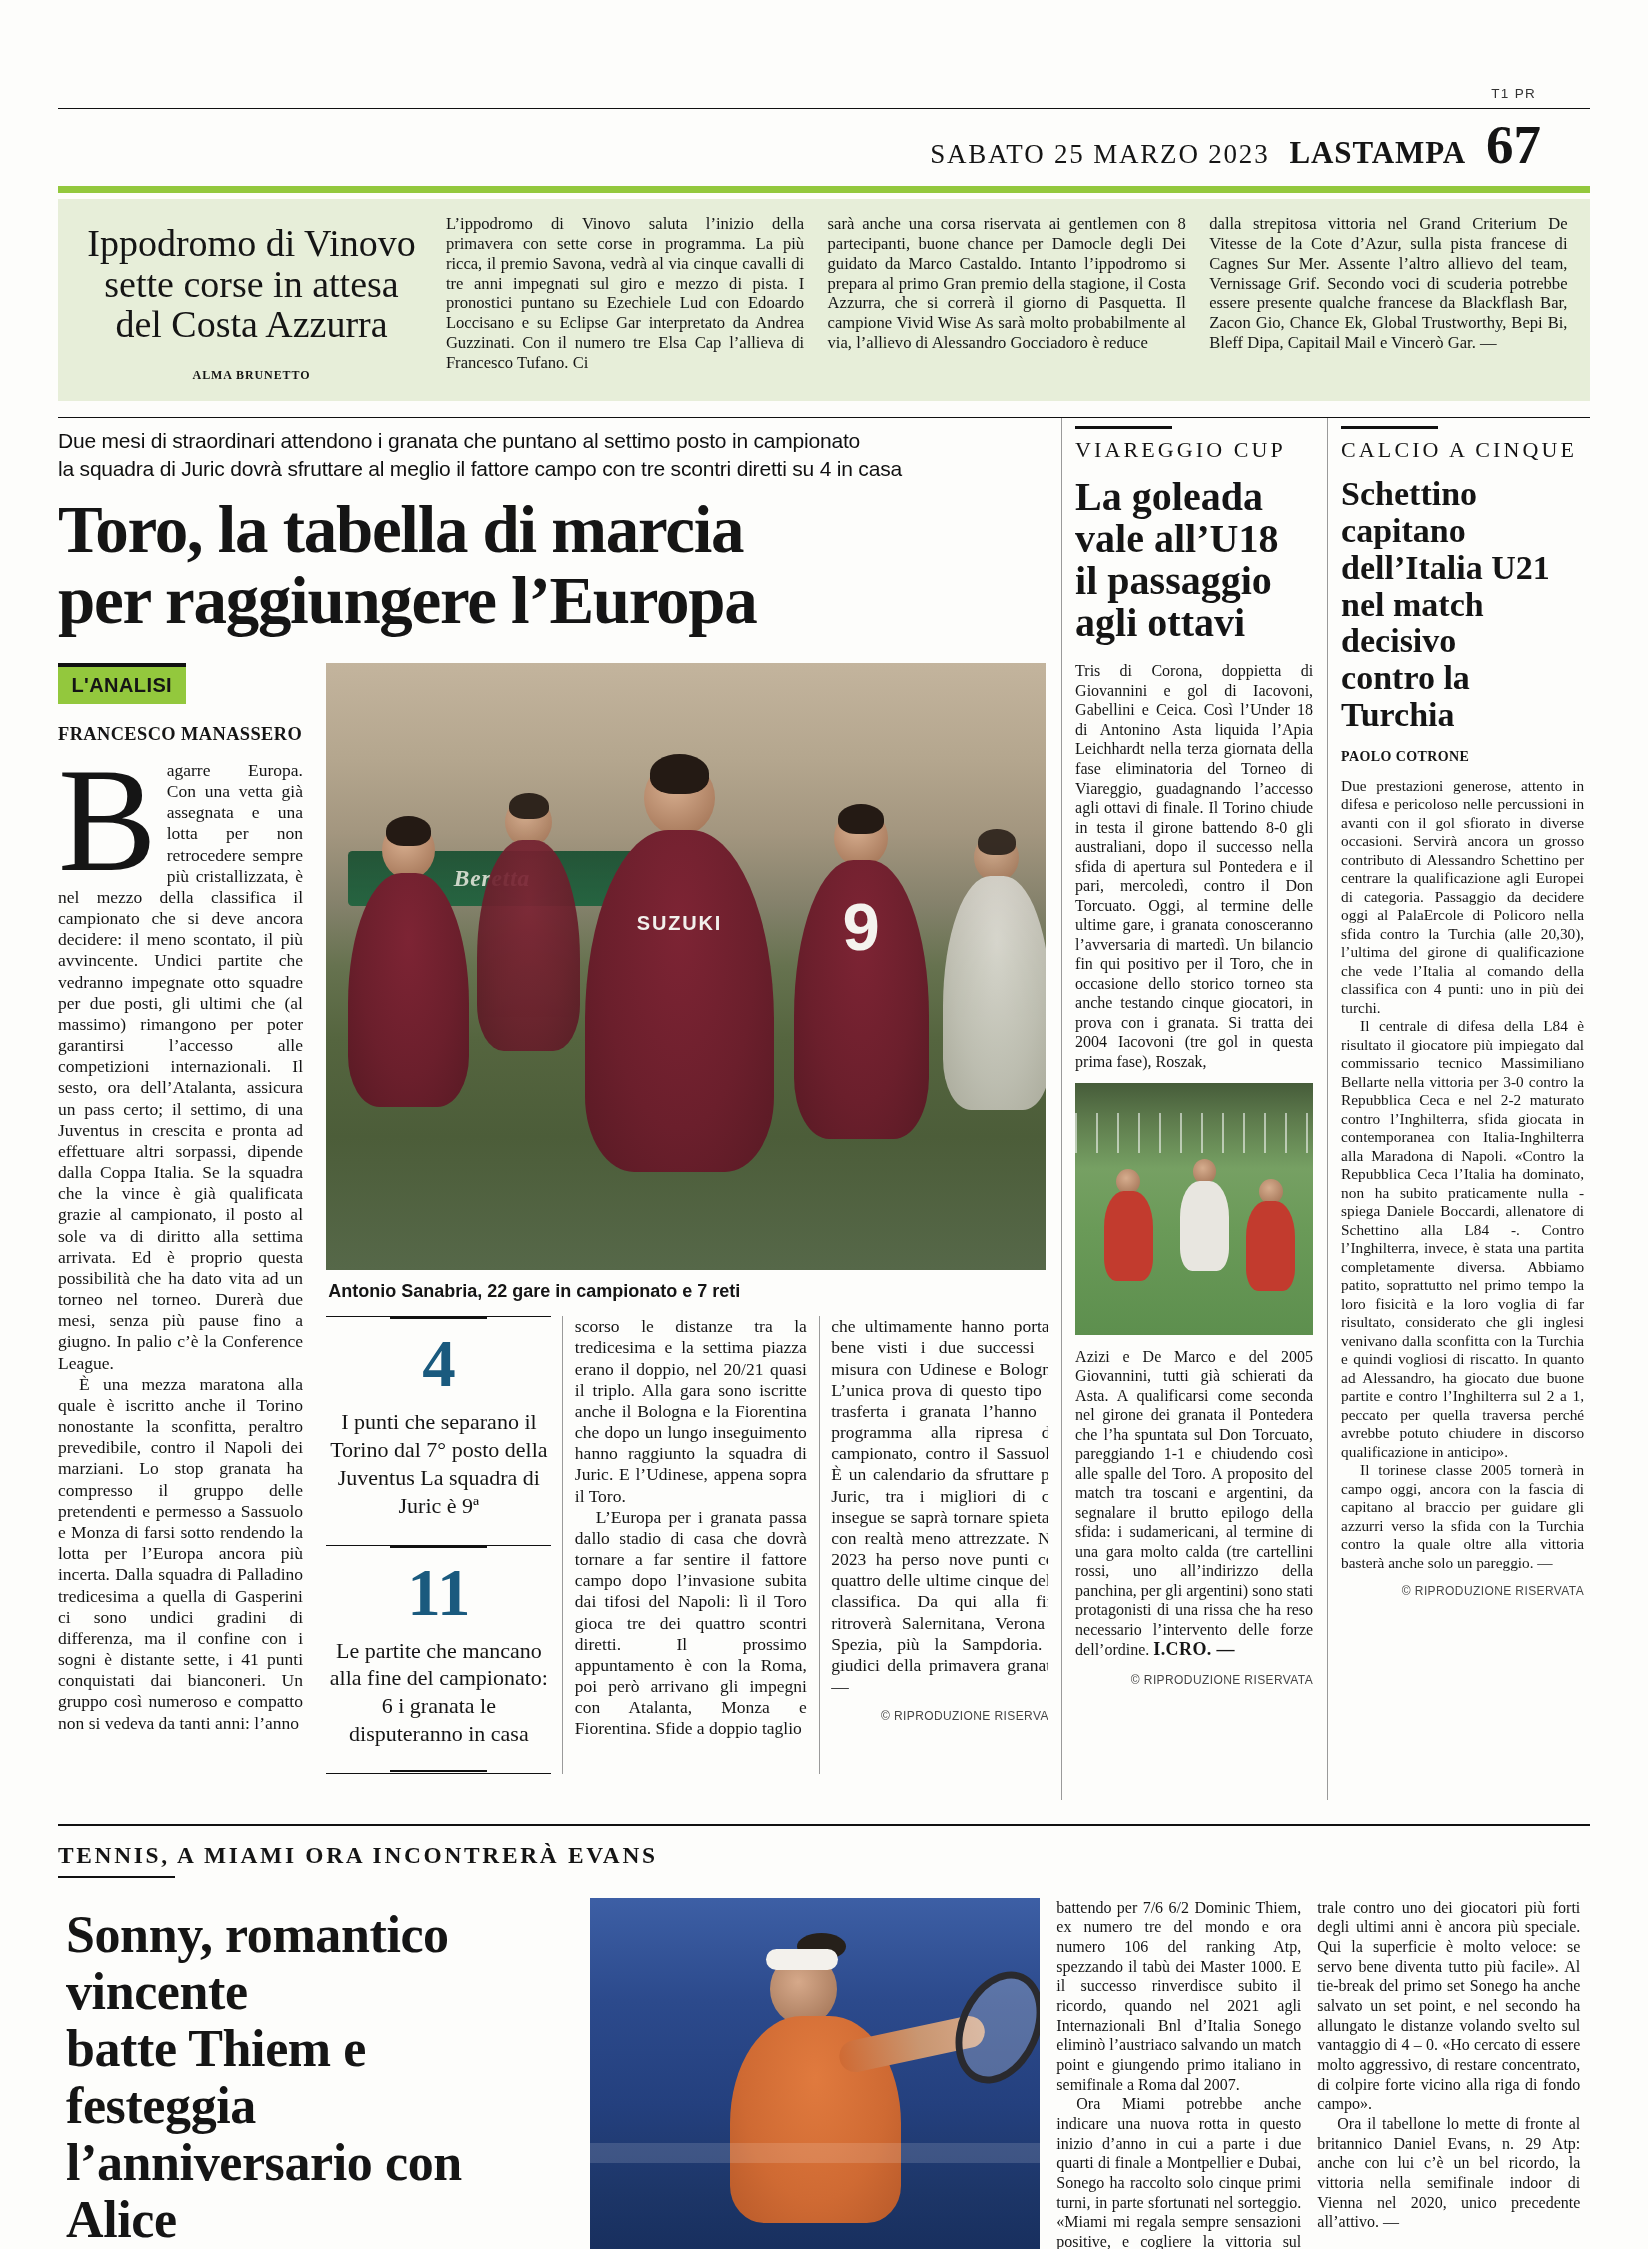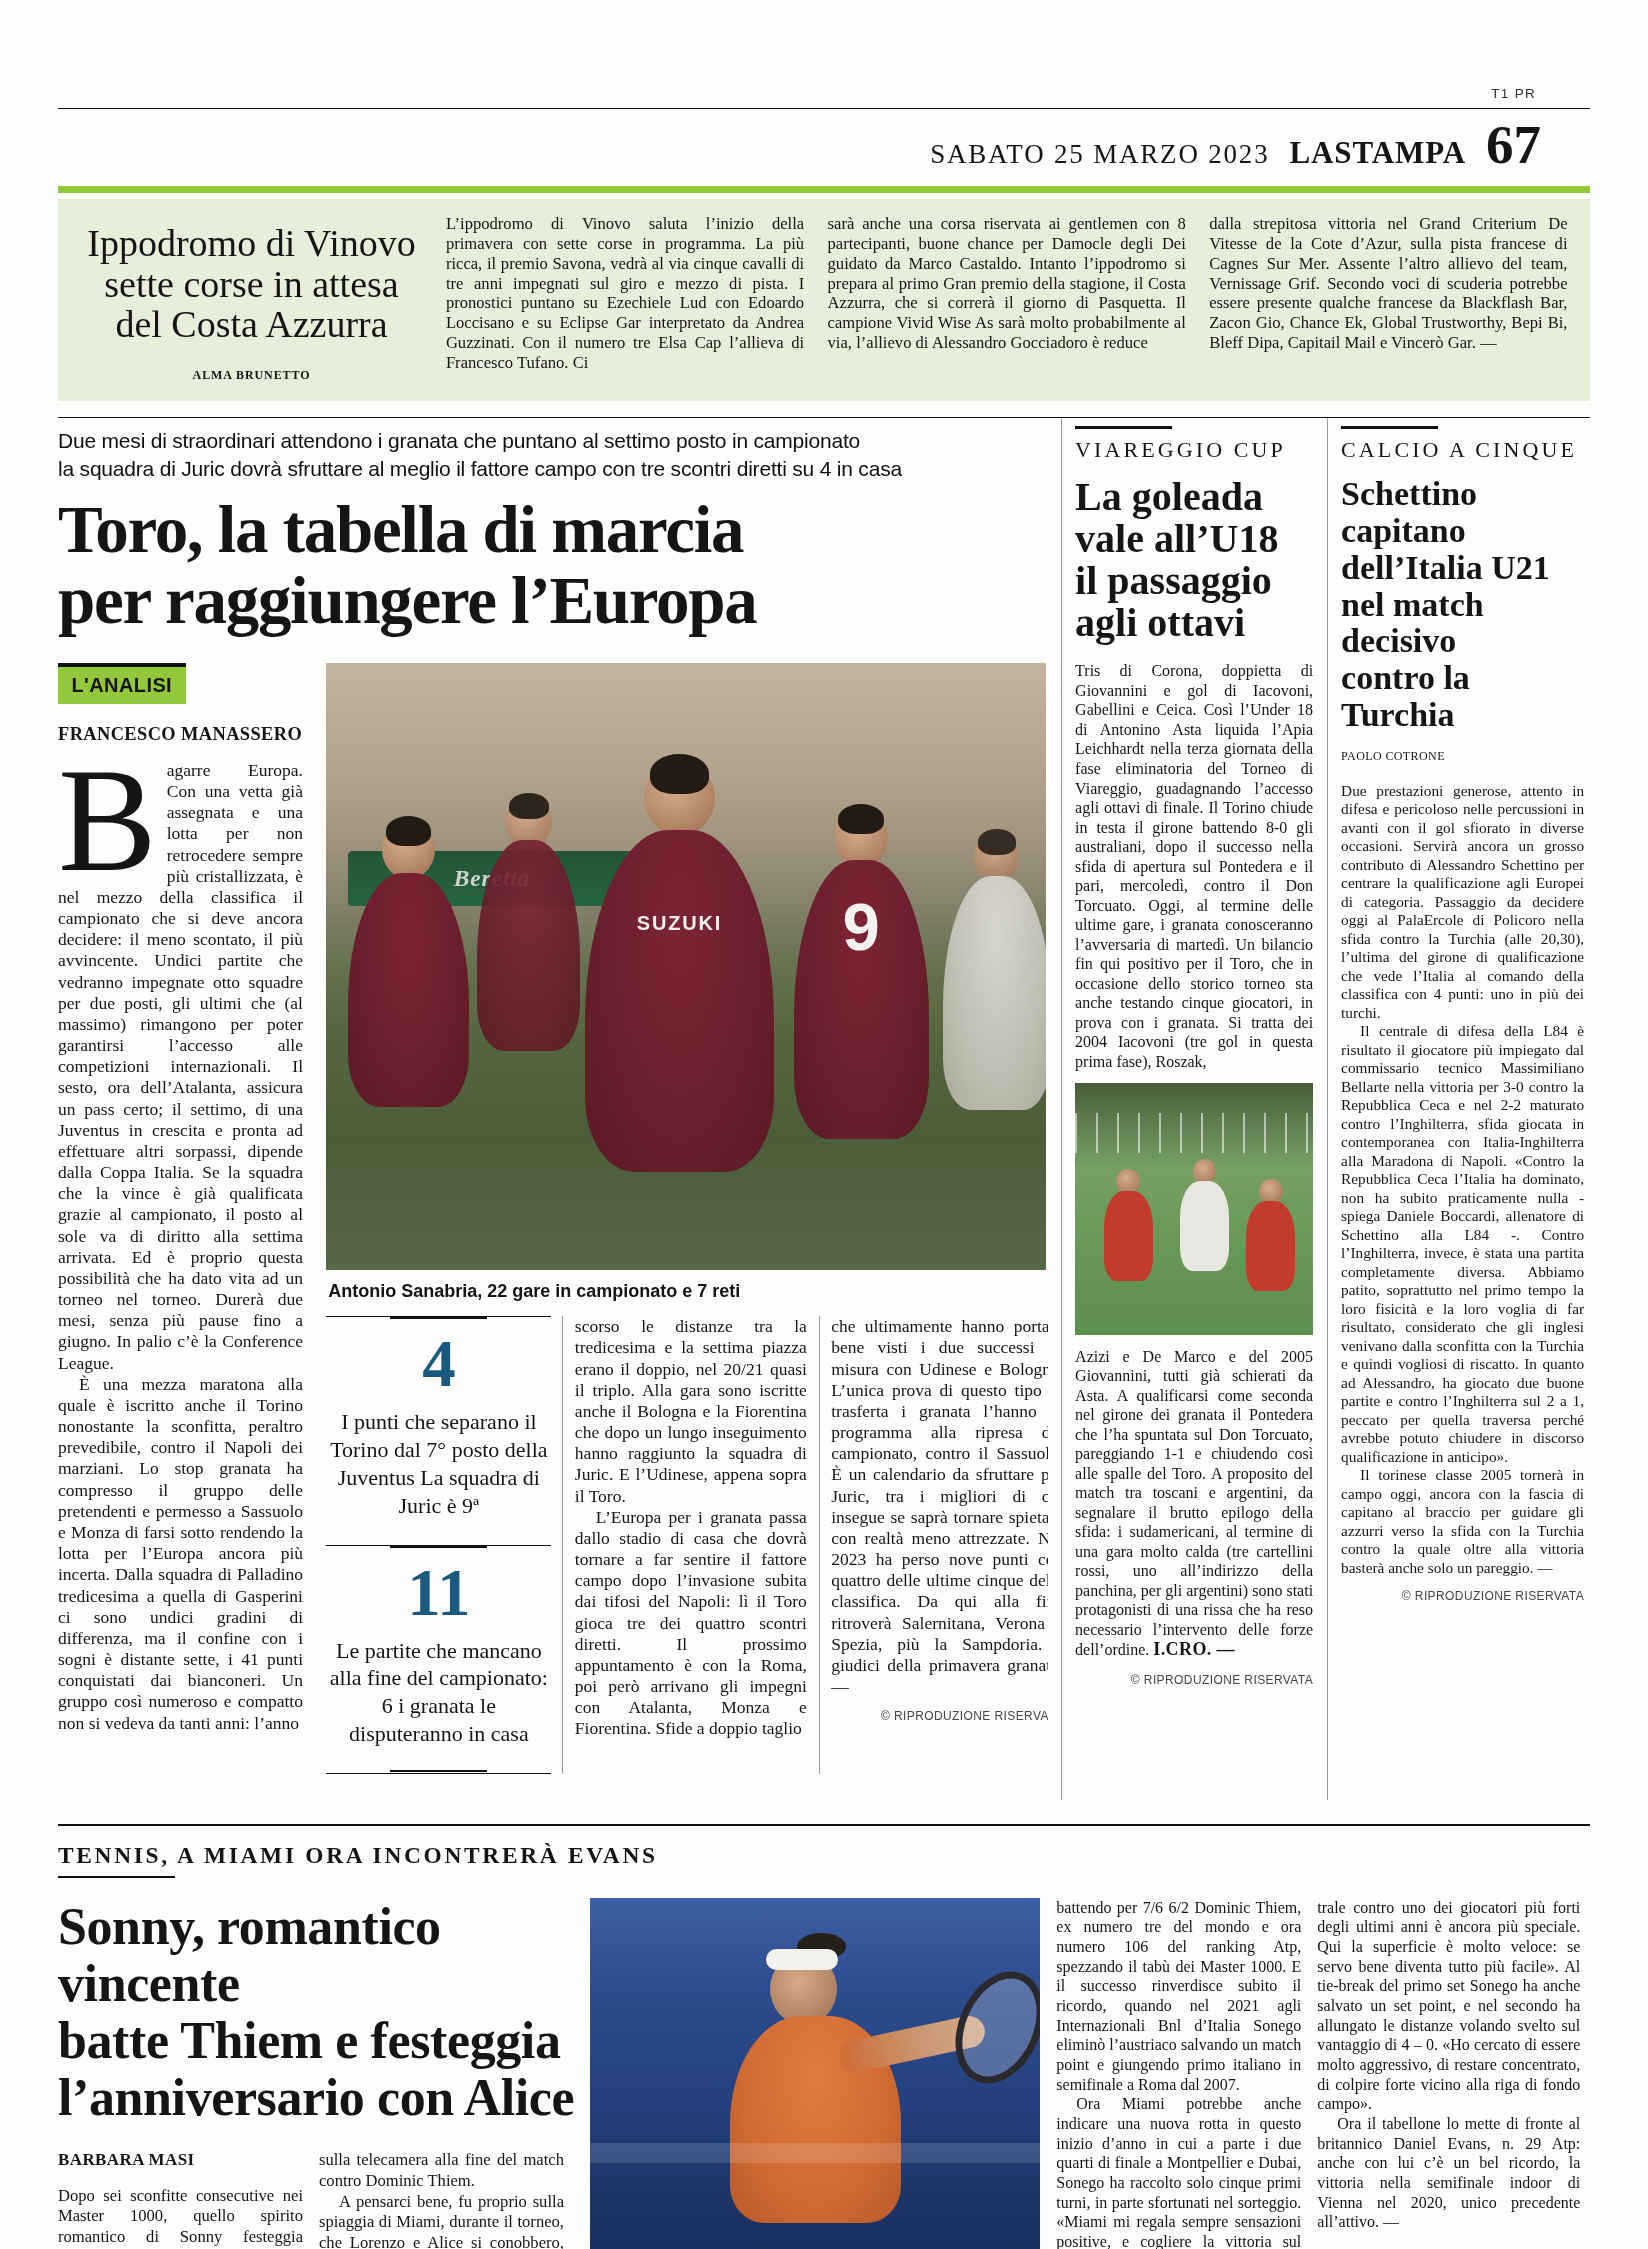--- a/index.html
+++ b/index.html
@@ -90,21 +90,21 @@
 
   .col-side{flex:0 0 auto;border-left:0.9px solid #9a9a9a;overflow:hidden;}
   .col-via{width:238px;padding-left:13.5px;margin-left:12.6px;padding-top:8px;}
   .col-fut{width:243px;padding-left:13.5px;margin-left:13.5px;padding-top:8px;}
   .overline{width:97px;height:2.7px;background:#111;margin-bottom:8px;}
   .col-label{font-size:22px;letter-spacing:3.1px;}
   .via-title{font-size:40px;font-weight:700;line-height:1.05;margin:13.5px 0 17px;}
   .via-title span{display:block;}
   .fut-title{font-size:34px;font-weight:700;line-height:1.08;margin:13.5px 0 15.3px;}
   .fut-title span{display:block;}
-  .fut-byline{font-weight:400;font-size:12px;letter-spacing:0.4px;margin:0 0 18px;}
+  .fut-byline{font-weight:700;font-size:14px;letter-spacing:0.4px;margin:0 0 12px;}
   .col-via p.body, .col-fut p.body{margin:0;font-size:16px;line-height:1.22;text-align:justify;}
   .col-fut p.body{font-size:15.3px;line-height:1.21;}
   .col-via p.ind, .col-fut p.ind{text-indent:19px;}
   .sig{font-weight:700;font-size:18px;letter-spacing:0.4px;}
   .photo-via-canvas{position:relative;width:100%;height:252px;margin:11.7px 0;overflow:hidden;
     background:linear-gradient(180deg,#465c3a 0%,#5d7a4c 14%,#76a063 34%,#6a9a58 58%,#5d8f4e 100%);}
   .photo-via-canvas::before{content:"";position:absolute;left:0;top:12%;width:100%;height:16%;
     background:repeating-linear-gradient(90deg,rgba(255,255,255,.55) 0 2.2px,rgba(255,255,255,0) 2.2px 21px);}
   .vp{position:absolute;}
   .vp .head{margin:0 auto;border-radius:50%;width:23.4px;height:25px;
@@ -114,21 +114,21 @@
   .vp2{left:44%;top:30%;} .vp2 .torso{background:#e8e6e0;}
   .vp3{left:72%;top:38%;} .vp3 .torso{background:#c23b2e;}
 
   
   .tennis{margin:24px 58px 0;}
   .tennis-rule{border-top:2.7px solid #111;}
   .tennis-label{margin-top:15.3px;font-size:23.4px;letter-spacing:2.7px;font-weight:700;}
   .tennis-underline{width:117px;height:1.8px;background:#111;margin-top:7.2px;}
   .tennis-row{display:flex;margin-top:20px;height:459px;overflow:hidden;}
   .ten-left{width:517px;flex:0 0 auto;}
-  .ten-title{margin:0;font-size:52px;line-height:1.1;font-weight:700;letter-spacing:-0.4px;}
+  .ten-title{margin:8px;font-size:52px;line-height:1.1;font-weight:700;letter-spacing:-0.4px;}
   .ten-title span{display:block;}
   .ten-sub{display:flex;gap:16px;margin-top:24px;}
   .ten-colA,.ten-colB{width:245px;flex:0 0 auto;}
   .ten-byline{font-weight:700;font-size:17px;letter-spacing:0.4px;margin:0 0 15.3px;}
   .tennis p.body{margin:0;font-size:16.6px;line-height:1.25;text-align:justify;}
   .tennis p.ind{text-indent:20px;}
   .ten-photo-block{width:450px;flex:0 0 auto;margin-left:15.3px;}
   .photo-ten-canvas{position:relative;width:100%;height:396px;overflow:hidden;
     background:linear-gradient(180deg,#3d5fa5 0%,#2c4a8c 26%,#24407e 52%,#1d3668 74%,#142a57 100%);}
   .photo-ten-canvas::after{content:"";position:absolute;left:0;top:62%;width:100%;height:5%;

